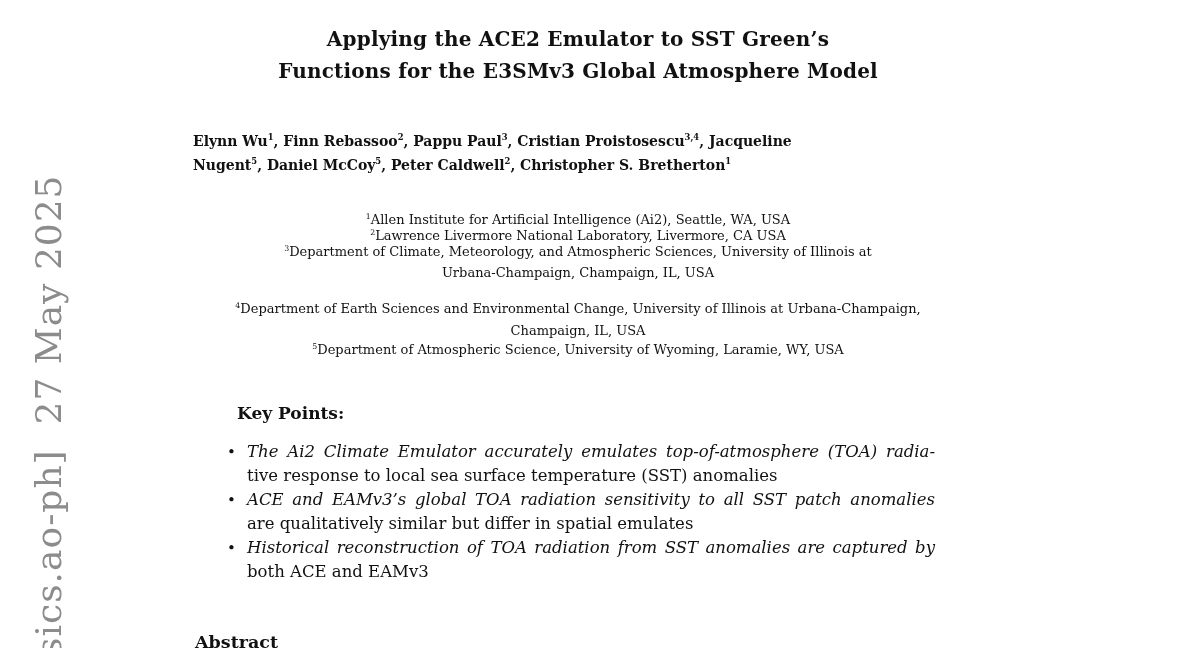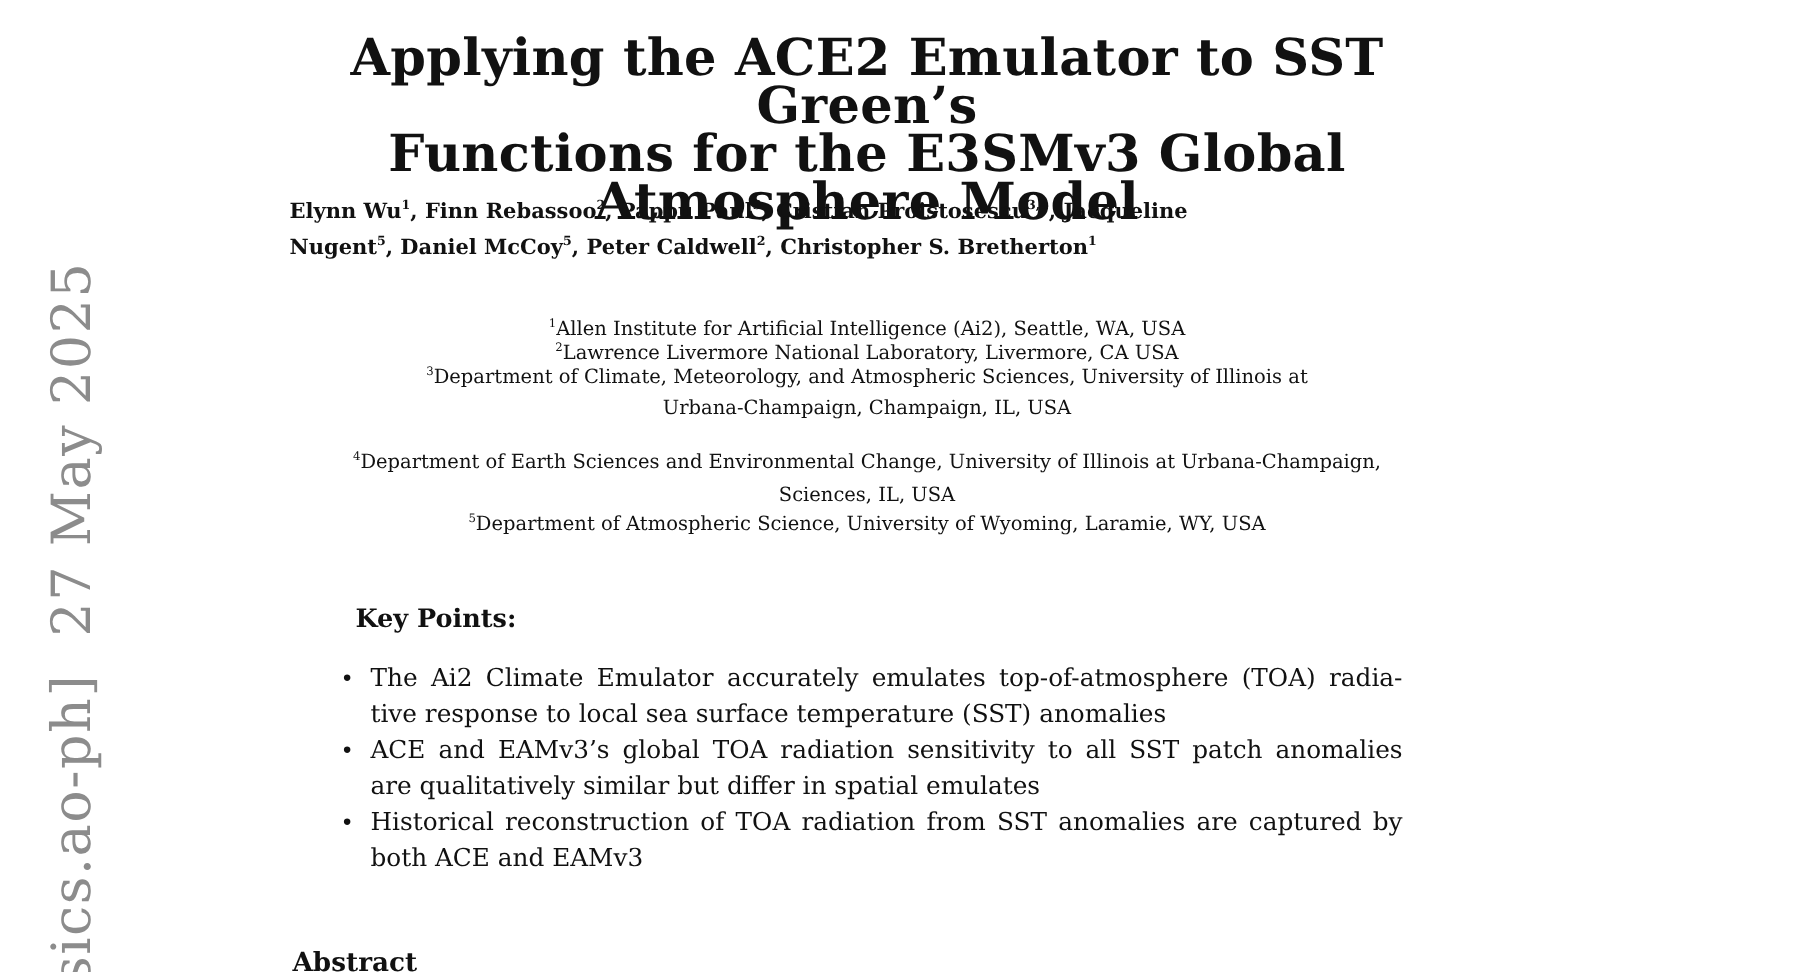--- a/index.html
+++ b/index.html
@@ -24,21 +24,21 @@
     letter-spacing: 1px;
     color: #8c8c8c;
   }
 
   .content { position: absolute; left: 193px; top: 0; width: 770px; height: 648px; }
 
   .paper-title {
     position: absolute; top: 23px; left: 0; width: 100%;
     text-align: center;
     font-weight: bold;
-    font-size: 34px;
+    font-size: 20px;
     line-height: 32px;
     letter-spacing: 0.2px;
   }
   .authors {
     position: absolute; top: 129px; left: 0; width: 100%;
     text-align: left;
     font-weight: bold;
     font-size: 14px;
     line-height: 24px;
   }
@@ -67,21 +67,21 @@
     list-style: none; margin: 0; padding: 0;
     font-size: 16.5px;
     line-height: 24px;
   }
   .kp-list li { position: relative; }
   .kp-list li::before {
     content: "\2022";
     position: absolute; left: -20px; top: 0;
     font-size: 15px;
   }
-  .kp-line.just { text-align: justify; text-align-last: justify; }
+  .kp-line.just { text-align: justify; text-align-last: justify; font-style: italic; }
 
   .abstract-heading {
     position: absolute; top: 632px; left: 2px;
     font-weight: bold;
     font-size: 17.5px;
   }
 </style>
 </head>
 <body>
 
@@ -100,21 +100,21 @@
       <div>Elynn Wu<sup>1</sup>, Finn Rebassoo<sup>2</sup>, Pappu Paul<sup>3</sup>, Cristian Proistosescu<sup>3,4</sup>, Jacqueline</div>
       <div>Nugent<sup>5</sup>, Daniel McCoy<sup>5</sup>, Peter Caldwell<sup>2</sup>, Christopher S. Bretherton<sup>1</sup></div>
     </div>
 
     <div class="affiliations">
         <div class="aff-line"><sup>1</sup>Allen Institute for Artificial Intelligence (Ai2), Seattle, WA, USA</div>
         <div class="aff-line"><sup>2</sup>Lawrence Livermore National Laboratory, Livermore, CA USA</div>
         <div class="aff-line"><sup>3</sup>Department of Climate, Meteorology, and Atmospheric Sciences, University of Illinois at</div>
         <div class="aff-line">Urbana-Champaign, Champaign, IL, USA</div>
         <div class="aff-line"><sup>4</sup>Department of Earth Sciences and Environmental Change, University of Illinois at Urbana-Champaign,</div>
-        <div class="aff-line">Sciences, IL, USA</div>
+        <div class="aff-line">Champaign, IL, USA</div>
         <div class="aff-line"><sup>5</sup>Department of Atmospheric Science, University of Wyoming, Laramie, WY, USA</div>
       </div>
 
     <div class="kp-heading">Key Points:</div>
 
     <ul class="kp-list">
         <li>
           <div class="kp-line just">The Ai2 Climate Emulator accurately emulates top-of-atmosphere (TOA) radia-</div>
           <div class="kp-line">tive response to local sea surface temperature (SST) anomalies</div>
         </li>

